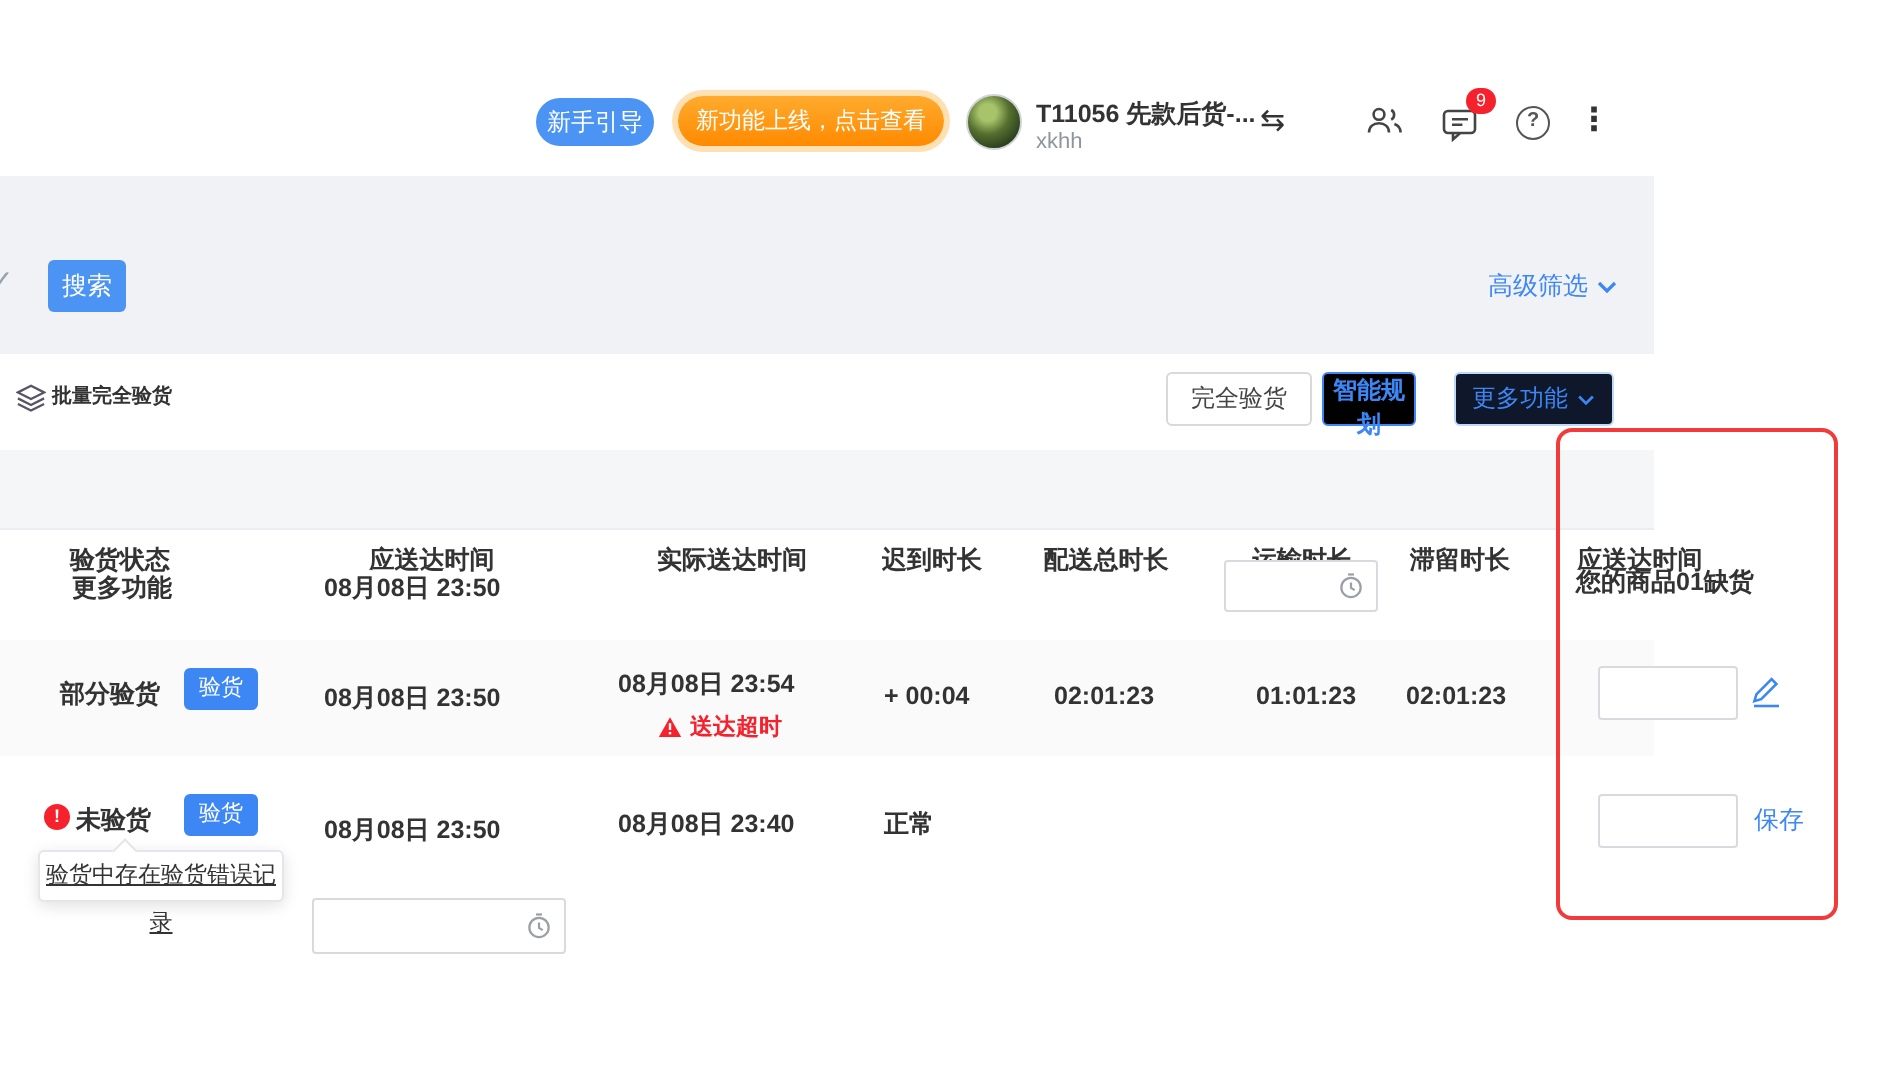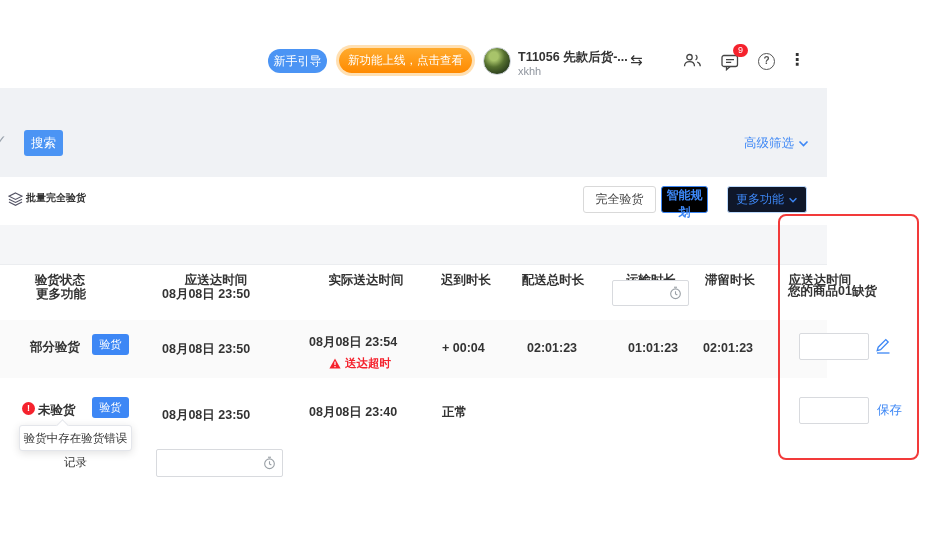--- a/index.html
+++ b/index.html
@@ -77,23 +77,23 @@
   .ib-1 { left:612px; top:280px; width:77px;  height:26px; }
   .ib-2 { left:799px; top:333px; width:70px;  height:27px; }
   .ib-3 { left:799px; top:397px; width:70px;  height:27px; }
   .ib-4 { left:156px; top:449px; width:127px; height:28px; }
 
   .edit-icon { position:absolute; left:875px; top:338px; cursor:pointer; }
   .save-link { position:absolute; left:877px; top:402px; color:#3d87f5; font-size:12.5px; cursor:pointer; text-decoration:none; }
   .notice-text { position:absolute; left:788px; top:283px; font-size:12.5px; font-weight:700; color:#333; }
 
   
-  .tooltip { position:absolute; left:19px; top:425px; width:113px; height:26px; background:#fff;
+  .tooltip { position:absolute; left:19px; top:425px; width:123px; height:26px; background:#fff;
     border:1px solid #e4e6eb; border-radius:3px; box-shadow:0 2px 8px rgba(0,0,0,.12);
-    font-size:11.5px; color:#333; text-align:center; line-height:24px; z-index:4; }
+    font-size:11.5px; color:#333; text-align:center; line-height:24px; z-index:4;text-decoration:underline; }
   .tooltip::before { content:""; position:absolute; left:38px; top:-5px; width:8px; height:8px;
     background:#fff; border-left:1px solid #e4e6eb; border-top:1px solid #e4e6eb; transform:rotate(45deg); }
 
   
   .red-box { position:absolute; left:778px; top:214px; width:141px; height:246px;
     border:2px solid #f23a3a; border-radius:8px; z-index:5; pointer-events:none; }
 
   svg { display:block; }
 </style>
 </head>

